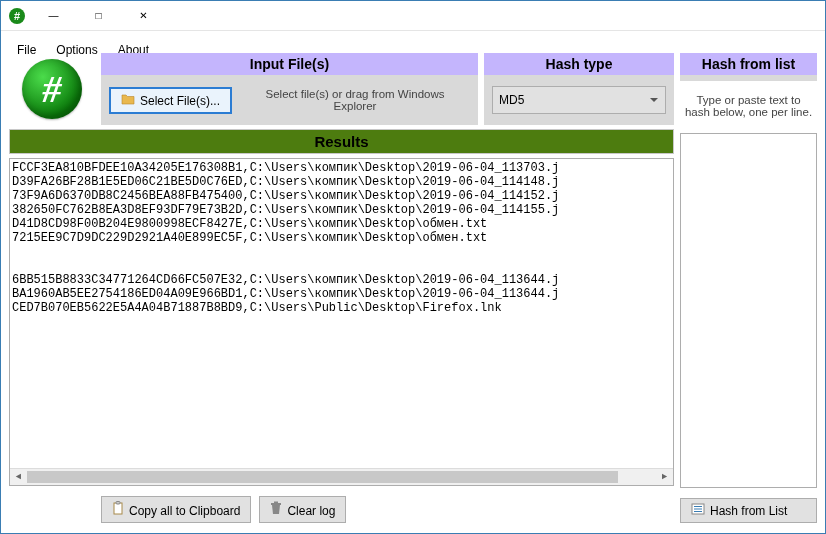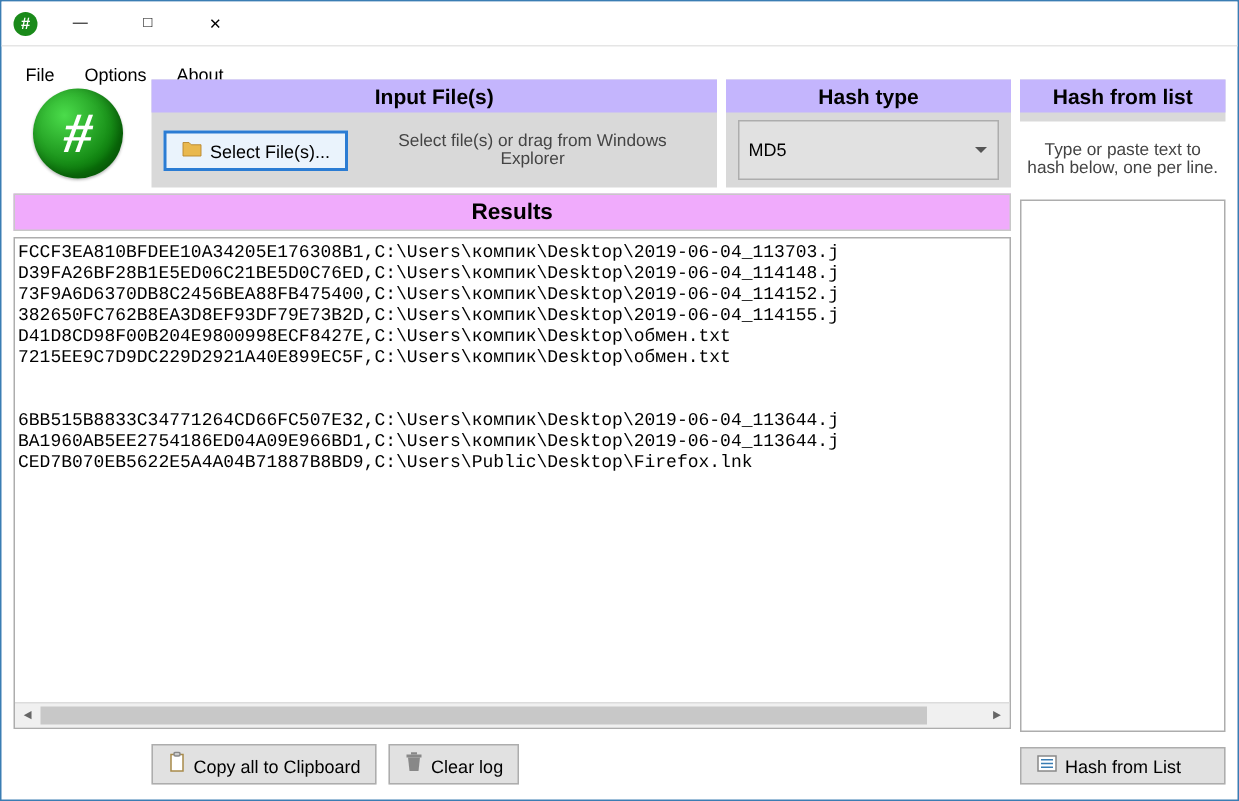--- a/index.html
+++ b/index.html
@@ -113,21 +113,21 @@
     padding: 4px 10px;
     font-size: 12px;
     display: inline-flex;
     align-items: flex-end;
     gap: 5px;
     cursor: default;
   }
   .btn.primary { border: 2px solid #2b7cd3; background: #eaf3fc; }
   .select {
     width: 100%;
-    height: 40px;
+    height: 28px;
     border: 1px solid #adadad;
     background: #e1e1e1;
     padding: 0 22px 0 6px;
     position: relative;
     display: flex;
     align-items: center;
   }
   .select::after {
     content: "";
     position: absolute;
@@ -139,21 +139,21 @@
     transform: translateY(-50%);
   }
   .hint {
     font-size: 11.5px;
     color: #444;
     text-align: center;
     padding: 2px 6px;
     flex: 1;
   }
   .results-header {
-    background: #f0abfc;
+    background: #4d7c0f;
     text-align: center;
     font-weight: bold;
     font-size: 15px;
     padding: 3px 0;
     border: 1px solid #c8c8c8;
   }
   .hashrow {
     display: flex;
     align-items: center;
     gap: 6px;

